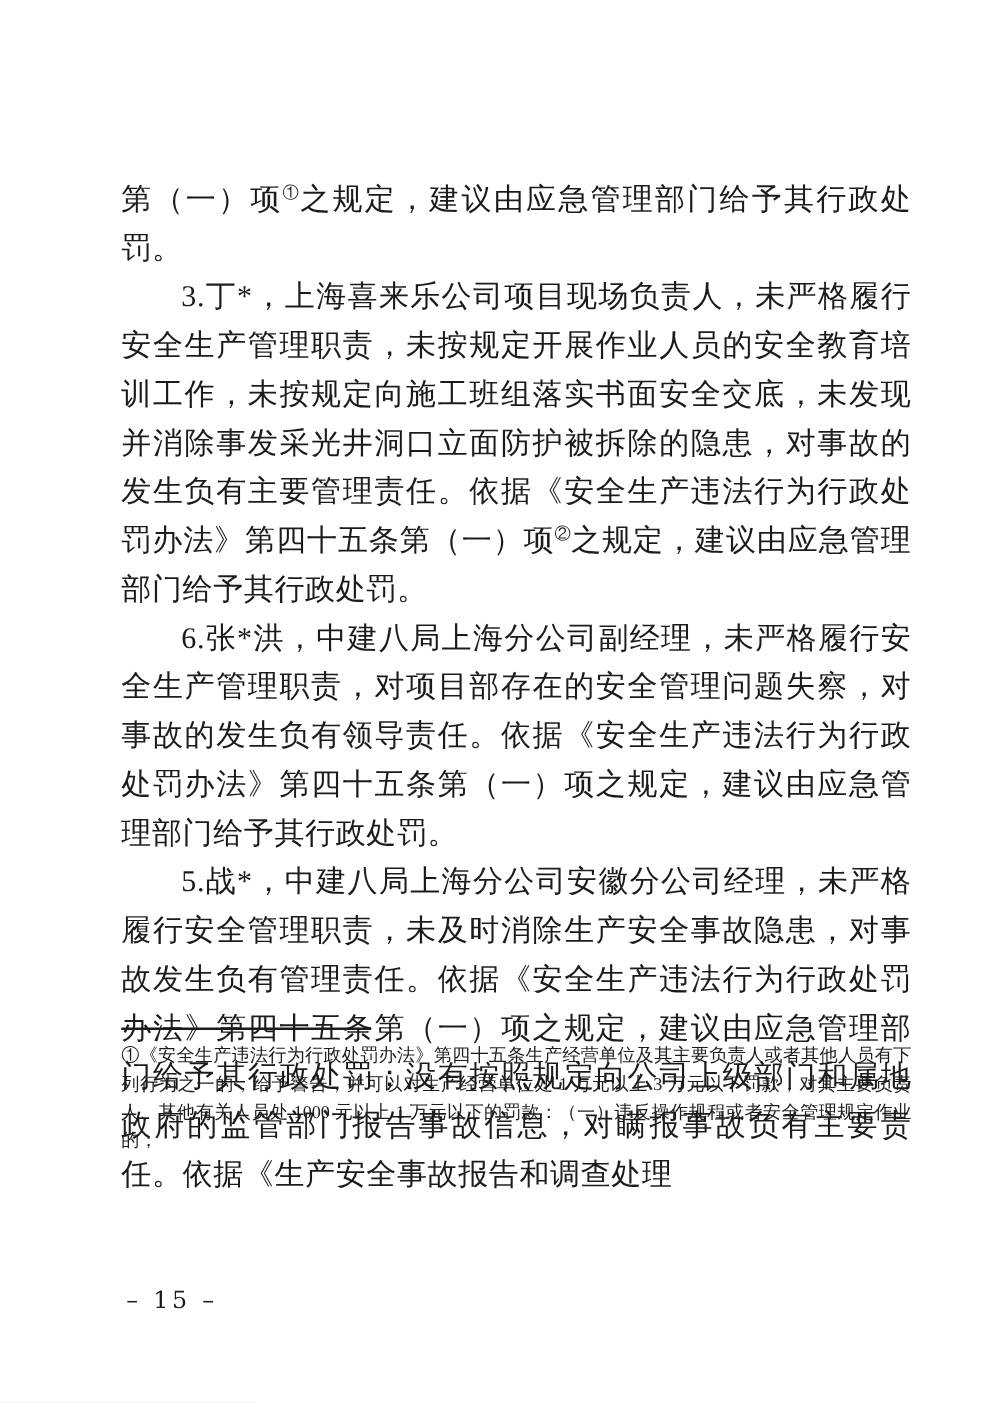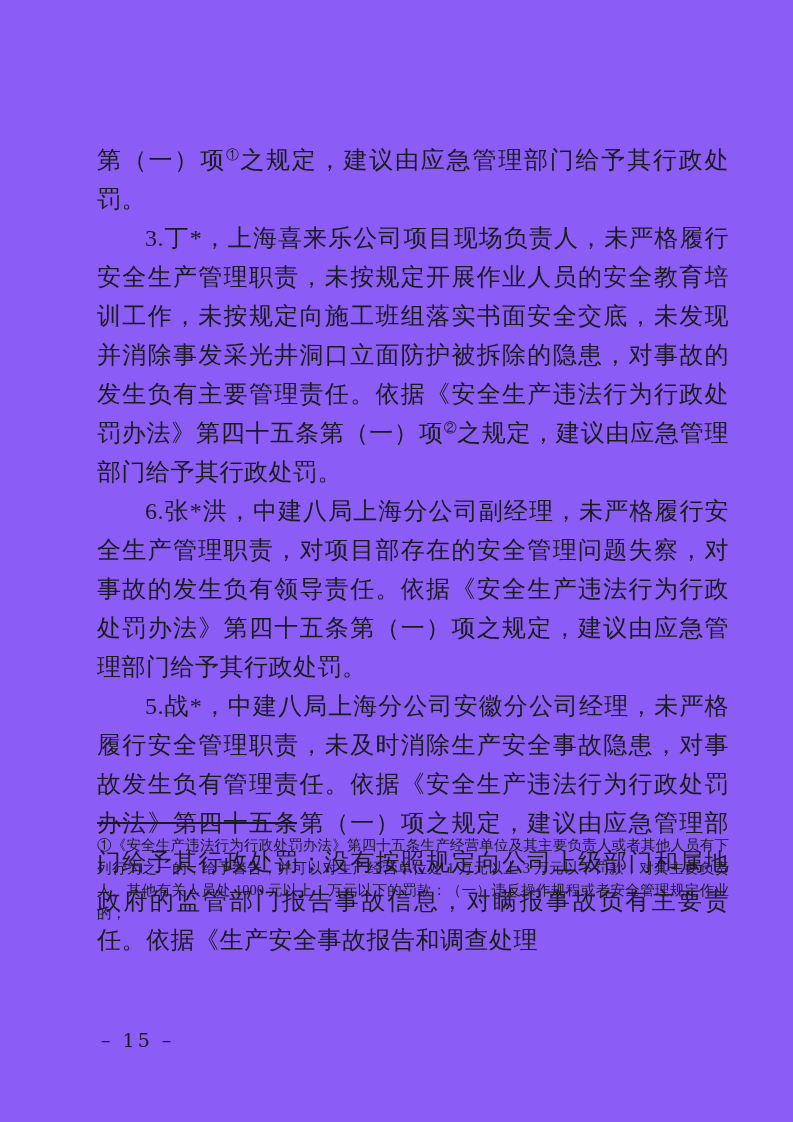--- a/index.html
+++ b/index.html
@@ -5,21 +5,21 @@
   html, body {
     margin: 0;
     padding: 0;
     background: #e8e8e8;
   }
   .page {
     position: relative;
     width: 793px;
     height: 1122px;
     margin: 0 auto;
-    background: #8b5cf6;
+    background: #ffffff;
     overflow: hidden;
     font-family: "Liberation Serif", "DejaVu Serif", serif;
     color: #1b1b1b;
   }
   .body-text {
     position: absolute;
     left: 97px;
     top: 141px;
     width: 632px;
     font-size: 24px;

